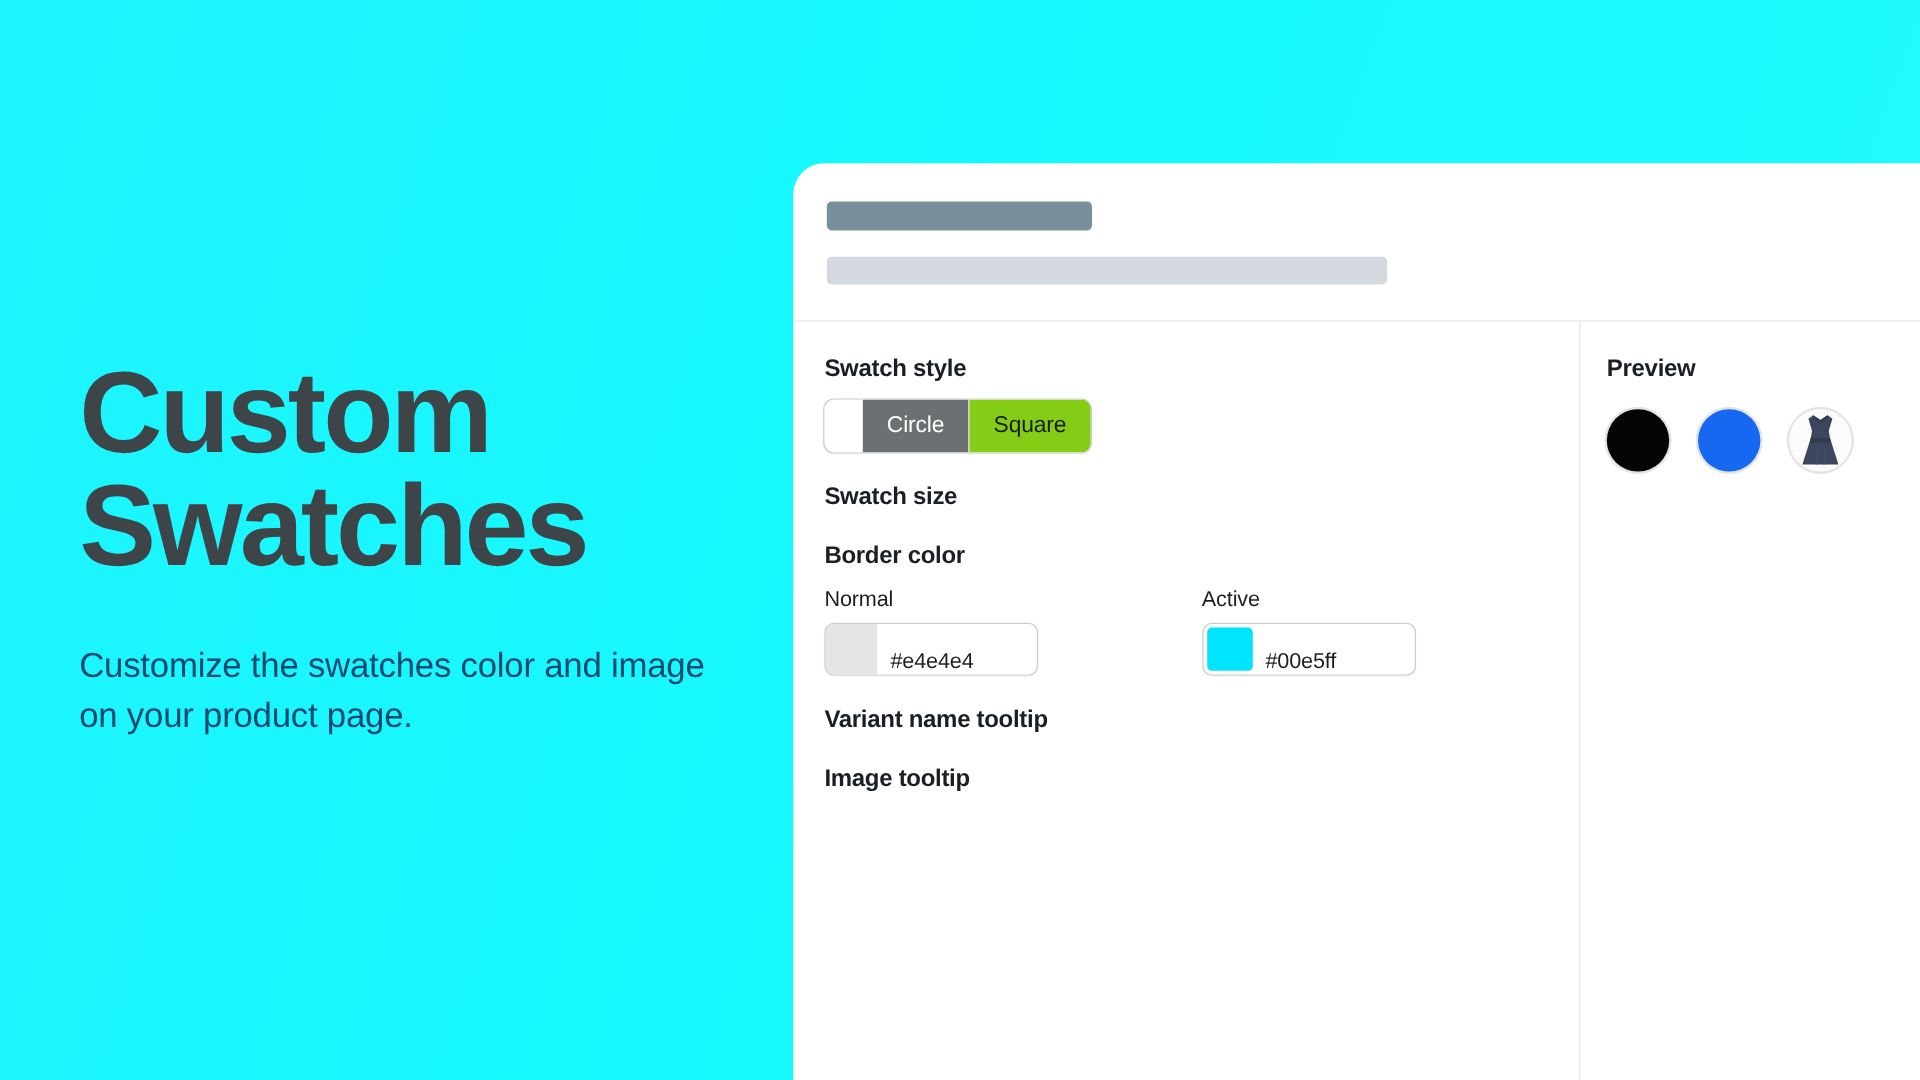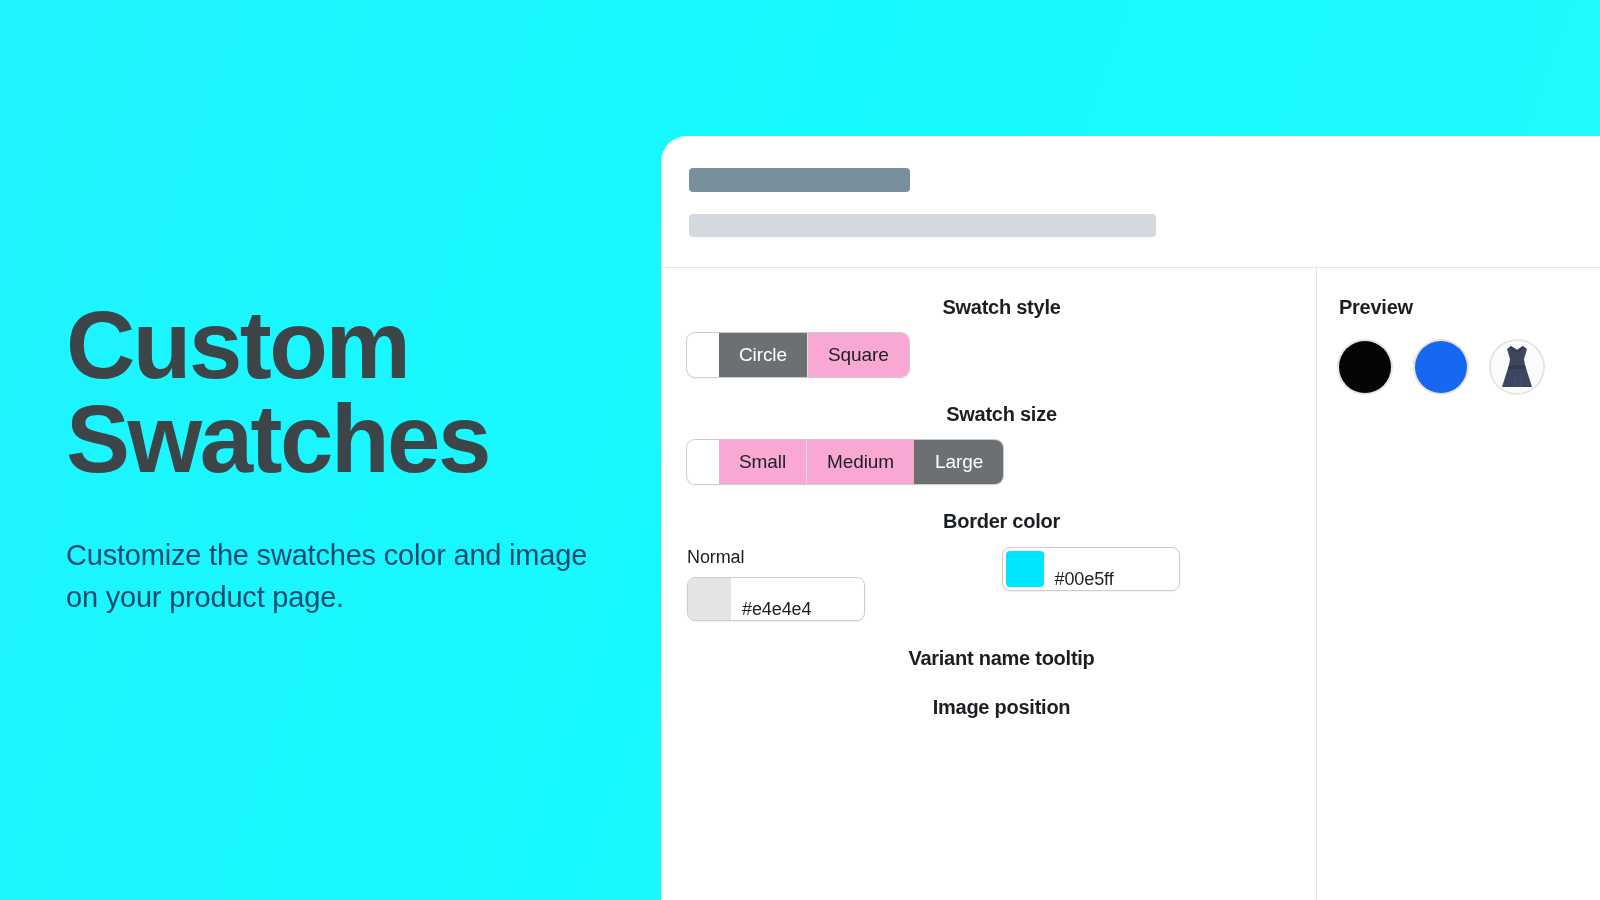--- a/index.html
+++ b/index.html
@@ -103,38 +103,37 @@
     padding: 28px 0 0 22px;
   }
 
   
   .field-label {
     font-size: 20px;
     font-weight: 700;
     color: #1b1f23;
     letter-spacing: -0.25px;
     margin-bottom: 14px;
-    text-align: center;
   }
   .field-block { margin-bottom: 26px; }
 
   
   .segmented {
     display: inline-flex;
     border-radius: 8px;
     overflow: hidden;
     box-shadow: 0 0 0 1px #c9cdd1, 0 1px 2px rgba(0,0,0,0.07);
     background: #ffffff;
     padding-left: 32px;
   }
   .seg-btn {
     font-family: "Liberation Sans", sans-serif;
     font-size: 19px;
     color: #1b1f23;
-    background: #f9a8d4;
+    background: #84cc16;
     border: none;
     border-left: 1px solid #dcdfe2;
     padding: 0 20px;
     height: 44px;
     line-height: 44px;
     cursor: pointer;
     white-space: nowrap;
     letter-spacing: -0.1px;
   }
   .seg-btn:first-child { border-left: none; }
@@ -241,55 +240,51 @@
       <div class="field-block">
         <div class="field-label">Swatch style</div>
         <div class="segmented">
           <button class="seg-btn selected">Circle</button>
           <button class="seg-btn">Square</button>
         </div>
       </div>
 
       <div class="field-block">
         <div class="field-label">Swatch size</div>
-        <div class="segmented">
-          <button class="seg-btn">Small</button>
-          <button class="seg-btn">Medium</button>
-          <button class="seg-btn selected">Large</button>
-        </div>
       </div>
 
       <div class="field-block">
         <div class="field-label">Border color</div>
         <div class="color-row">
 
           <div class="color-col">
             <div class="color-col-label">Normal</div>
             <div class="color-input">
               <span class="color-chip" style="background:#e4e4e4;"></span>
               <span class="color-value">#e4e4e4</span>
             </div>
           </div>
 
           <div class="color-col">
+            <div class="color-col-label">Active</div>
             <div class="color-input">
               <span class="color-chip inset" style="background:#00e5ff;"></span>
               <span class="color-value">#00e5ff</span>
             </div>
           </div>
 
         </div>
       </div>
 
       <div class="field-block">
         <div class="field-label">Variant name tooltip</div>
       </div>
 
       <div class="field-block">
-        <div class="field-label">Image position</div>
+        <div class="field-label">Image tooltip</div>
       </div>
 
     </div>
 
     <div class="divider-v"></div>
 
     <div class="preview-pane">
       <div class="preview-title">Preview</div>
       <div class="swatch-list">
 

